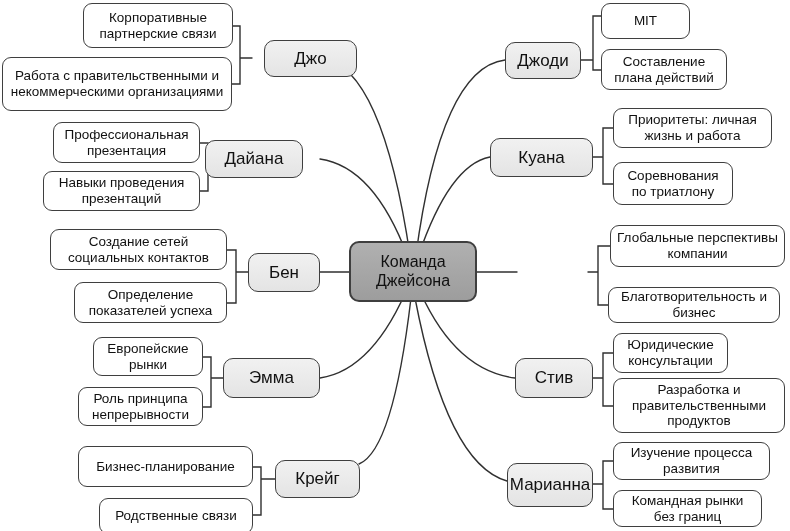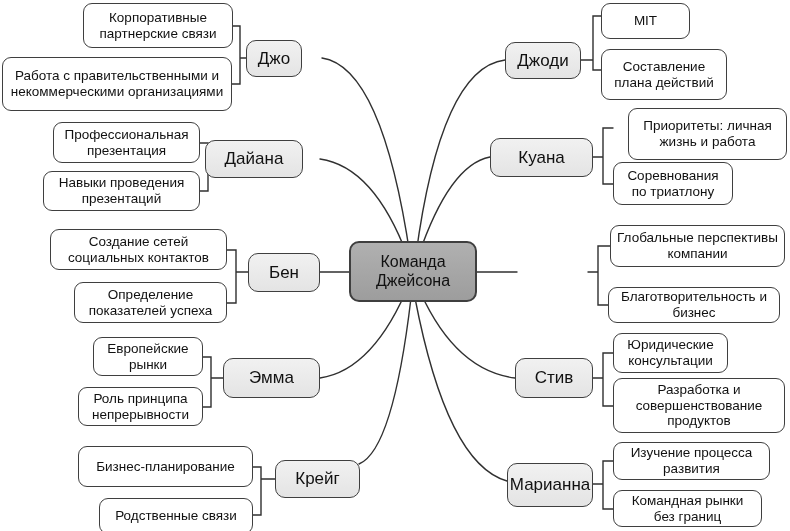--- a/index.html
+++ b/index.html
@@ -48,21 +48,21 @@
     <path d="M253,467 H261 V515 H253 M261,479 H275"></path>
     <path d="M601,16 H593 V70 H601 M581,60 H593"></path>
     <path d="M613,128 H603 V184 H613 M593,157 H603"></path>
     <path d="M610,246 H598 V305 H608 M588,272 H598"></path>
     <path d="M613,353 H603 V406 H613 M593,378 H603"></path>
     <path d="M613,461 H603 V509 H613 M593,484 H603"></path>
   </svg>
 
   <div class="node center-node" style="left:349px;top:241px;width:128px;height:61px">Команда Джейсона</div>
 
-  <div class="node member" style="left:246px;top:40px;width:56px;height:37px">Джо</div>
+  <div class="node member" style="left:264px;top:40px;width:93px;height:37px">Джо</div>
   <div class="node member" style="left:205px;top:140px;width:98px;height:38px">Дайана</div>
   <div class="node member" style="left:248px;top:253px;width:72px;height:39px">Бен</div>
   <div class="node member" style="left:223px;top:358px;width:97px;height:40px">Эмма</div>
   <div class="node member" style="left:275px;top:460px;width:85px;height:38px">Крейг</div>
 
   <div class="node member" style="left:490px;top:138px;width:103px;height:39px">Куана</div>
   <div class="node member" style="left:505px;top:42px;width:76px;height:37px">Джоди</div>
   <div class="node member" style="left:515px;top:358px;width:78px;height:40px">Стив</div>
   <div class="node member" style="left:507px;top:463px;width:86px;height:44px">Марианна</div>
 
@@ -71,23 +71,23 @@
   <div class="node" style="left:53px;top:122px;width:147px;height:41px">Профессиональная презентация</div>
   <div class="node" style="left:43px;top:171px;width:157px;height:40px">Навыки проведения презентаций</div>
   <div class="node" style="left:50px;top:229px;width:177px;height:41px">Создание сетей социальных контактов</div>
   <div class="node" style="left:74px;top:282px;width:153px;height:41px">Определение показателей успеха</div>
   <div class="node" style="left:93px;top:337px;width:110px;height:39px">Европейские рынки</div>
   <div class="node" style="left:78px;top:387px;width:125px;height:39px">Роль принципа непрерывности</div>
   <div class="node" style="left:78px;top:446px;width:175px;height:41px">Бизнес-планирование</div>
   <div class="node" style="left:99px;top:498px;width:154px;height:32px">Родственные связи</div>
 
   <div class="node" style="left:601px;top:3px;width:89px;height:26px">MIT</div>
-  <div class="node" style="left:601px;top:49px;width:126px;height:51px">Составление плана действий</div>
-  <div class="node" style="left:628px;top:108px;width:159px;height:52px">Приоритеты: личная жизнь и работа</div>
+  <div class="node" style="left:601px;top:49px;width:126px;height:41px">Составление плана действий</div>
+  <div class="node" style="left:613px;top:108px;width:159px;height:40px">Приоритеты: личная жизнь и работа</div>
   <div class="node" style="left:613px;top:162px;width:120px;height:43px">Соревнования по триатлону</div>
   <div class="node" style="left:610px;top:225px;width:175px;height:42px">Глобальные перспективы компании</div>
   <div class="node" style="left:608px;top:287px;width:172px;height:36px">Благотворительность и бизнес</div>
   <div class="node" style="left:613px;top:333px;width:115px;height:40px">Юридические консультации</div>
-  <div class="node" style="left:613px;top:378px;width:172px;height:55px">Разработка и совершенствование продуктов</div>
+  <div class="node" style="left:613px;top:378px;width:172px;height:55px">Разработка и правительственными продуктов</div>
   <div class="node" style="left:613px;top:442px;width:157px;height:38px">Изучение процесса развития</div>
   <div class="node" style="left:613px;top:490px;width:149px;height:37px">Командная рынки без границ</div>
 
 </div>
 
 </body></html>

